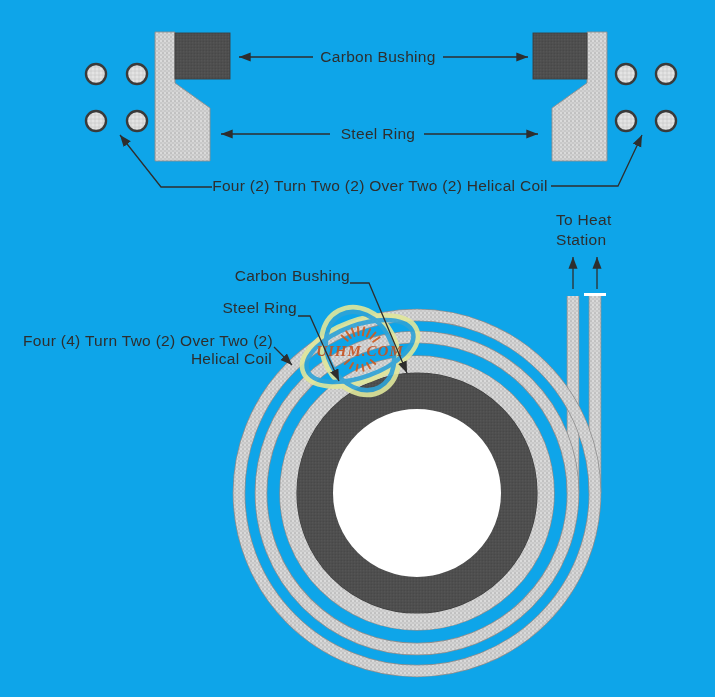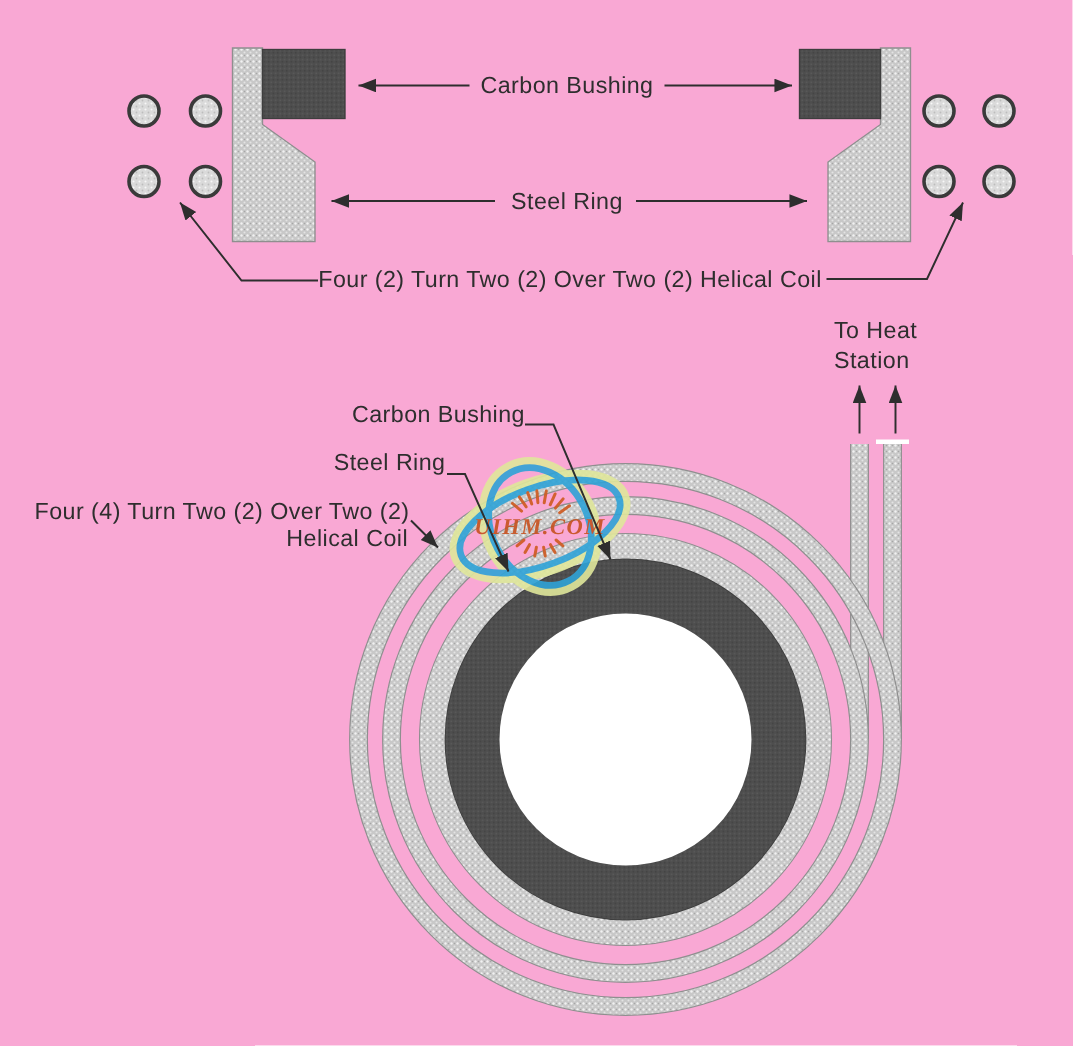--- a/index.html
+++ b/index.html
@@ -1,16 +1,16 @@
 <!DOCTYPE html>
 <html><head>
 <meta charset="utf-8">
 <style>
   html,body { margin:0; padding:0; background:#ffffff; }
-  .stage { position:relative; width:715px; height:697px; background:#f9a8d4; overflow:hidden; }
+  .stage { position:relative; width:715px; height:697px; background:#0ea5e9; overflow:hidden; }
   svg { display:block; }
   .lbl {
     font-family:"Liberation Sans", sans-serif;
     font-size:15.5px;
     fill:#2e2e2e;
     letter-spacing:0.3px;
   }
   .arrow {
     stroke:#2e2e2e;
     stroke-width:1.3;

